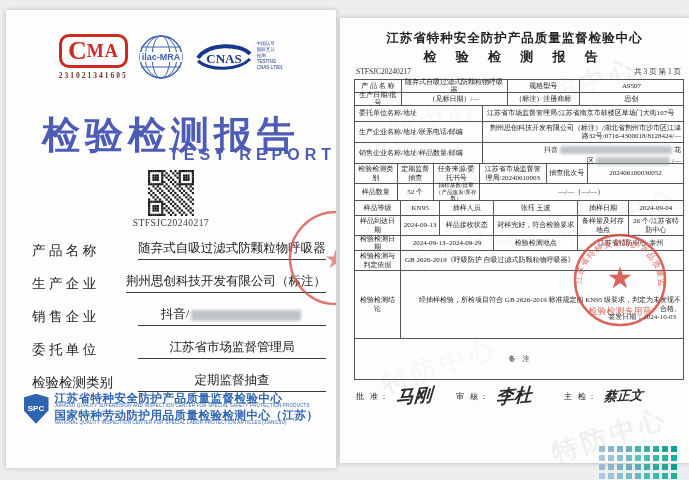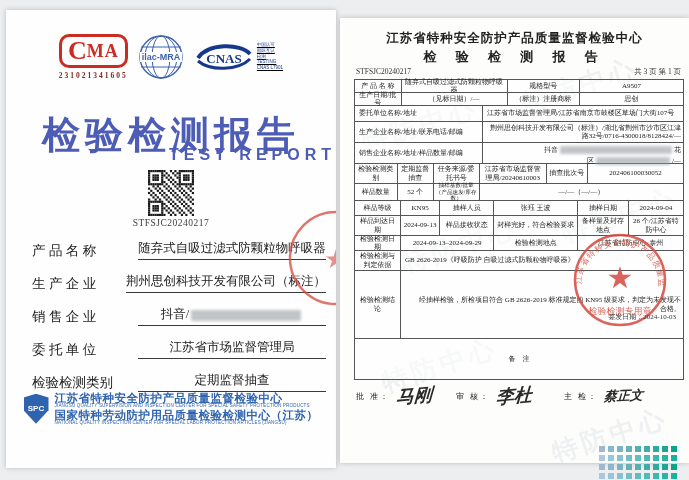--- a/index.html
+++ b/index.html
@@ -9,21 +9,21 @@
   .page.left{left:6px;top:10px;width:330px;height:458px;overflow:hidden;}
   .page.right{left:340px;top:18px;width:349px;height:445px;overflow:hidden;background:#fdfdfc;}
 
   
   .logo-row{position:absolute;top:24px;left:0;width:100%;display:flex;justify-content:center;align-items:center;gap:10px;}
   .cma{display:flex;flex-direction:column;align-items:center;}
   .cma-box{border:3px solid #cc2b22;border-radius:10px;padding:0 6px;height:28px;display:flex;align-items:center;}
   .cma-box .c{color:#cc2b22;font-weight:bold;font-size:26px;line-height:26px;font-family:"Liberation Serif",serif;}
   .cma-box .ma{color:#cc2b22;font-weight:bold;font-size:18px;letter-spacing:1px;font-family:"Liberation Serif",serif;}
   .cma-num{margin-top:3px;font-size:7.5px;letter-spacing:2px;color:#7a2c1f;font-weight:bold;}
-  .cnas-wrap{display:flex;align-items:center;gap:3px;text-decoration:underline;}
+  .cnas-wrap{display:flex;gap:3px;}
   .cnas-side{display:flex;flex-direction:column;gap:1px;}
   .cnas-side span{font-size:4.5px;color:#16378c;line-height:1.1;font-family:"Liberation Sans",sans-serif;}
   .cover-title{position:absolute;top:100px;width:100%;text-align:center;font-size:38px;font-weight:bold;color:#4d5cb5;letter-spacing:5px;}
   .cover-sub{position:absolute;top:136px;width:100%;text-align:right;font-size:16px;font-weight:bold;color:#4d5cb5;letter-spacing:5px;font-family:"Liberation Sans",sans-serif;}
   .qr{position:absolute;top:160px;left:50%;transform:translateX(-50%);}
   .qr-text{position:absolute;top:208px;width:100%;text-align:center;font-size:9.5px;letter-spacing:.5px;color:#3c3c3c;}
   .fields{position:absolute;top:230px;left:26px;right:10px;}
   .frow{display:flex;align-items:flex-end;margin-bottom:13px;}
   .flabel{width:98px;font-size:13.5px;color:#1c1c1c;white-space:nowrap;}
   .fval{flex:1;margin-left:8px;border-bottom:1px solid #3a3a3a;text-align:center;font-size:12.5px;color:#1c1c1c;padding-bottom:2px;min-height:16px;white-space:nowrap;}

